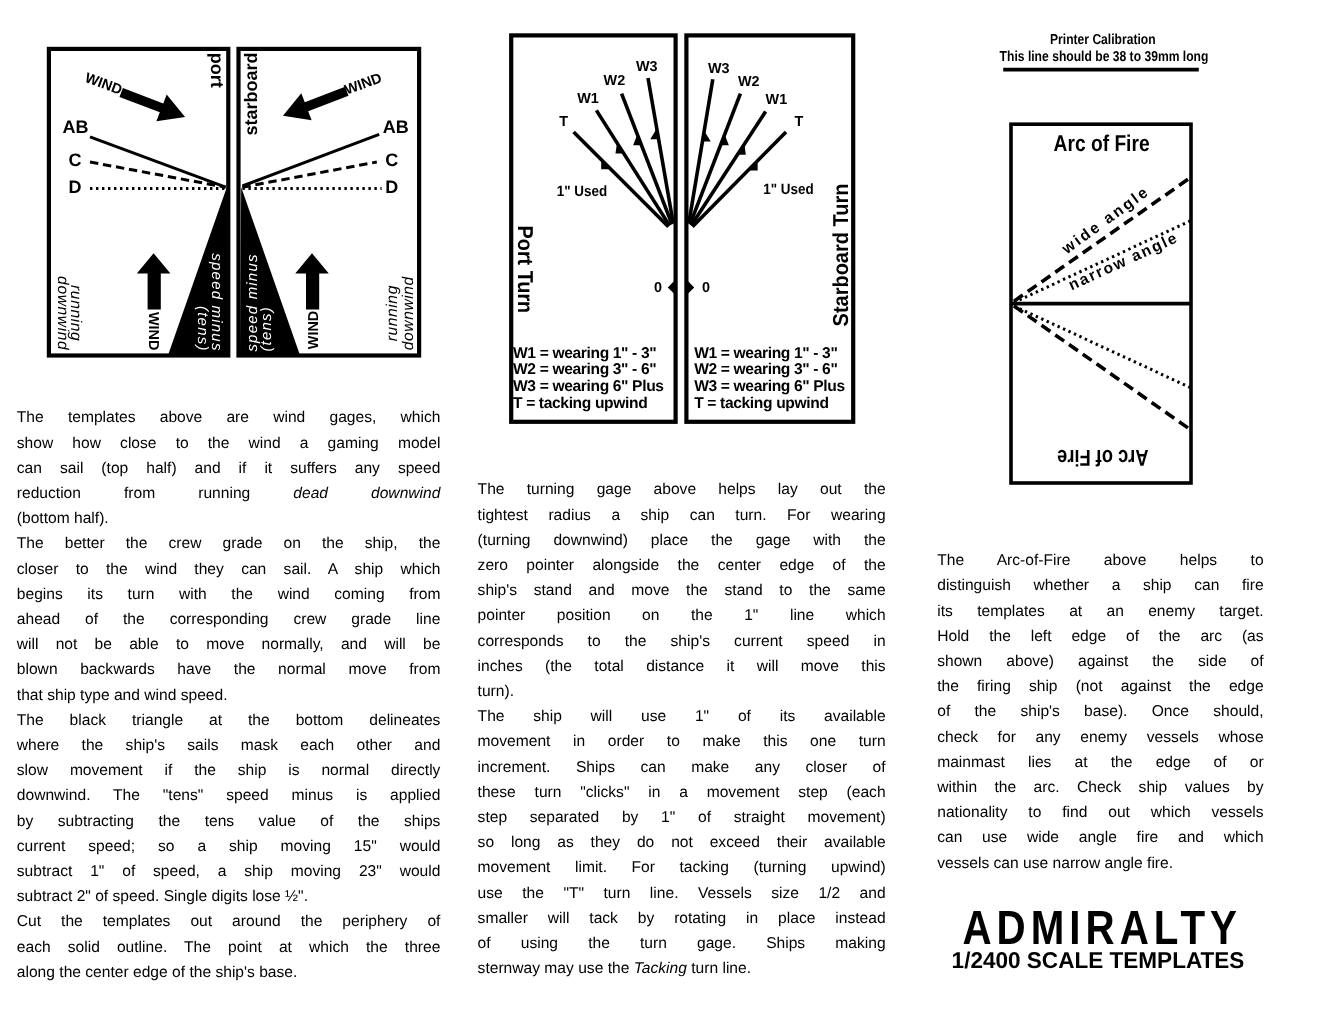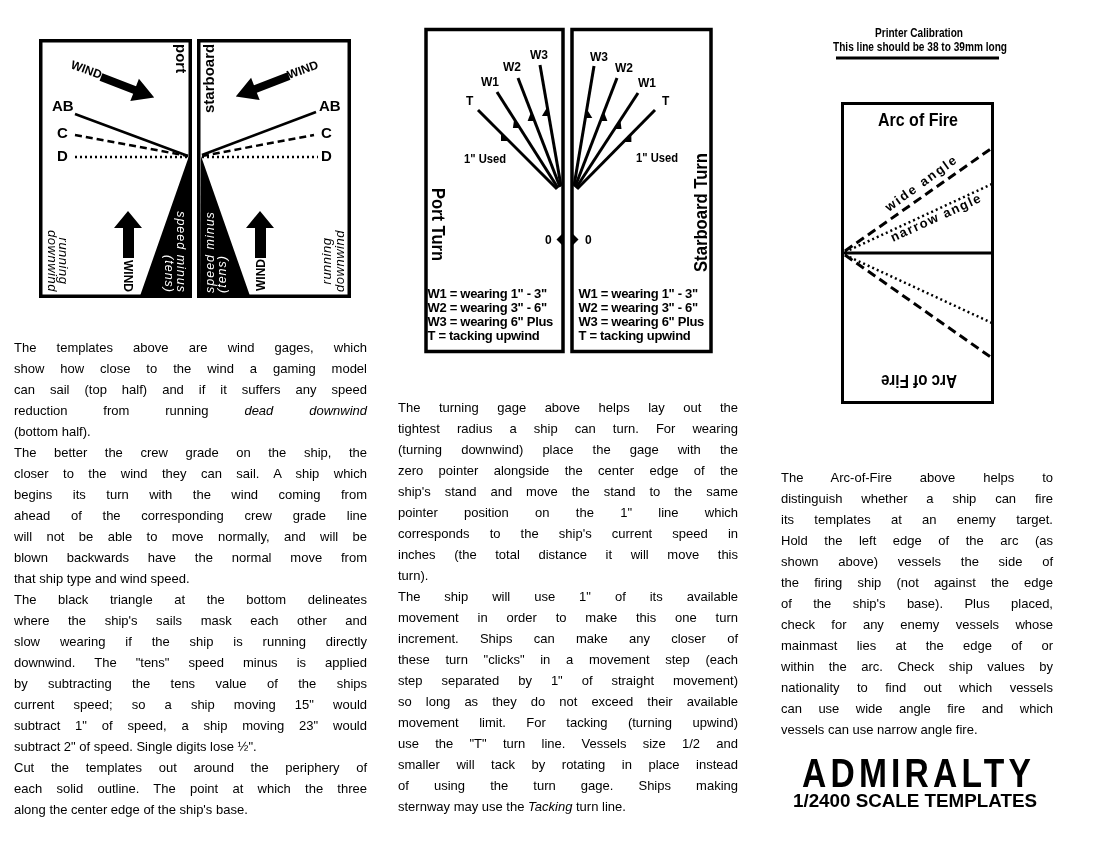--- a/index.html
+++ b/index.html
@@ -12,21 +12,21 @@
   svg .b { font-weight: bold; }
   svg .i { font-style: italic; }
   svg .w { fill: #ffffff; }
   .col {
     position: absolute;
     font-family: "Liberation Sans", sans-serif;
     font-size: 13px; line-height: 21px; color: #000000;
   }
   .col1 { left: 14px; top: 337px; width: 353px; }
   .col2 { left: 398px; top: 397px; width: 340px; }
-  .col3 { left: 781px; top: 467px; width: 272px; }
+  .col3 { left: 781px; top: 456px; width: 272px; }
   .ln { text-align: justify; text-align-last: justify; height: 21px; }
   .ln.last { text-align-last: left; }
   .ln em { font-style: italic; }
 </style>
 </head>
 <body>
 
 <svg class="art" width="1100" height="850" viewBox="0 0 1100 850">
 
   <g>
@@ -152,21 +152,21 @@
   <div class="ln">The better the crew grade on the ship, the</div>
   <div class="ln">closer to the wind they can sail. A ship which</div>
   <div class="ln">begins its turn with the wind coming from</div>
   <div class="ln">ahead of the corresponding crew grade line</div>
   <div class="ln">will not be able to move normally, and will be</div>
   <div class="ln">blown backwards have the normal move from</div>
   <div class="ln last">that ship type and wind speed.</div>
 
   <div class="ln">The black triangle at the bottom delineates</div>
   <div class="ln">where the ship's sails mask each other and</div>
-  <div class="ln">slow wearing if the ship is running directly</div>
+  <div class="ln">slow movement if the ship is normal directly</div>
   <div class="ln">downwind. The "tens" speed minus is applied</div>
   <div class="ln">by subtracting the tens value of the ships</div>
   <div class="ln">current speed; so a ship moving 15" would</div>
   <div class="ln">subtract 1" of speed, a ship moving 23" would</div>
   <div class="ln last">subtract 2" of speed. Single digits lose ½".</div>
 
   <div class="ln">Cut the templates out around the periphery of</div>
   <div class="ln">each solid outline. The point at which the three</div>
   <div class="ln last">along the center edge of the ship's base.</div>
 </div>
@@ -193,22 +193,22 @@
   <div class="ln">smaller will tack by rotating in place instead</div>
   <div class="ln">of using the turn gage. Ships making</div>
   <div class="ln last"><span>sternway may use the </span><em>Tacking</em><span> turn line.</span></div>
 </div>
 
 <div class="col col3">
   <div class="ln">The Arc-of-Fire above helps to</div>
   <div class="ln">distinguish whether a ship can fire</div>
   <div class="ln">its templates at an enemy target.</div>
   <div class="ln">Hold the left edge of the arc (as</div>
-  <div class="ln">shown above) vessels the side of</div>
+  <div class="ln">shown above) against the side of</div>
   <div class="ln">the firing ship (not against the edge</div>
-  <div class="ln">of the ship's base). Plus placed,</div>
+  <div class="ln">of the ship's base). Once should,</div>
   <div class="ln">check for any enemy vessels whose</div>
   <div class="ln">mainmast lies at the edge of or</div>
   <div class="ln">within the arc. Check ship values by</div>
   <div class="ln">nationality to find out which vessels</div>
   <div class="ln">can use wide angle fire and which</div>
   <div class="ln last">vessels can use narrow angle fire.</div>
 </div>
 
 </body></html>

